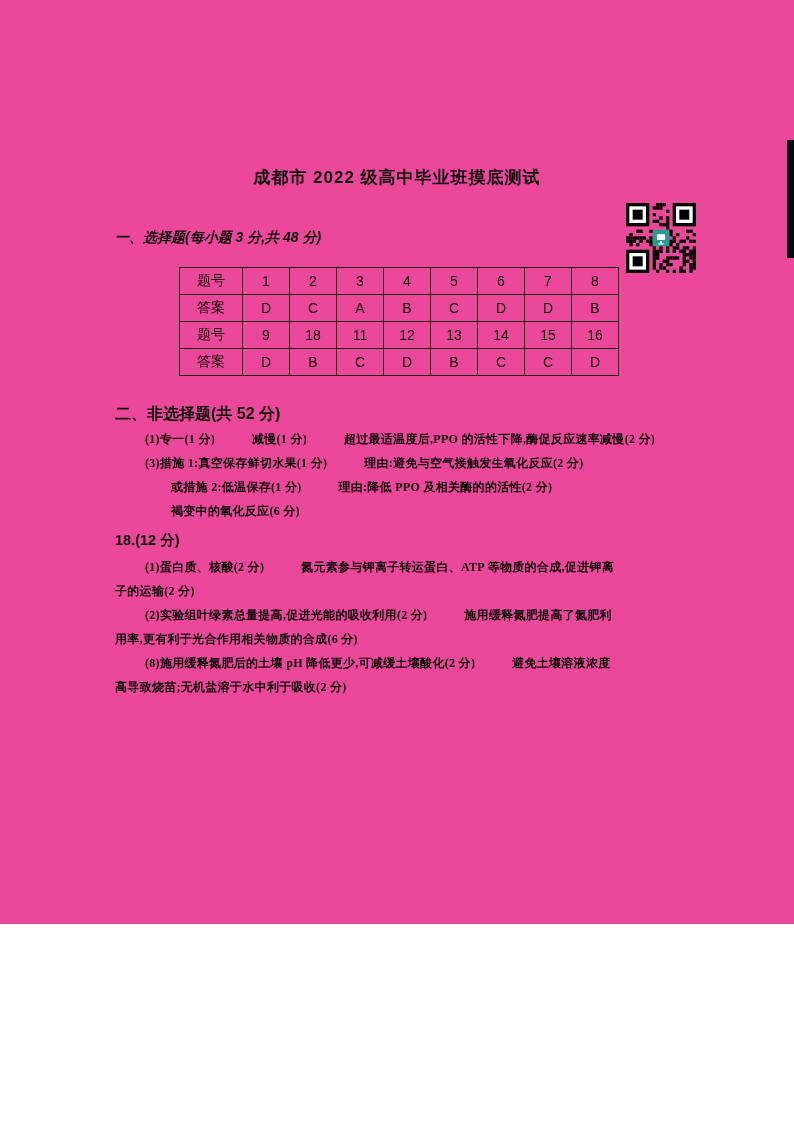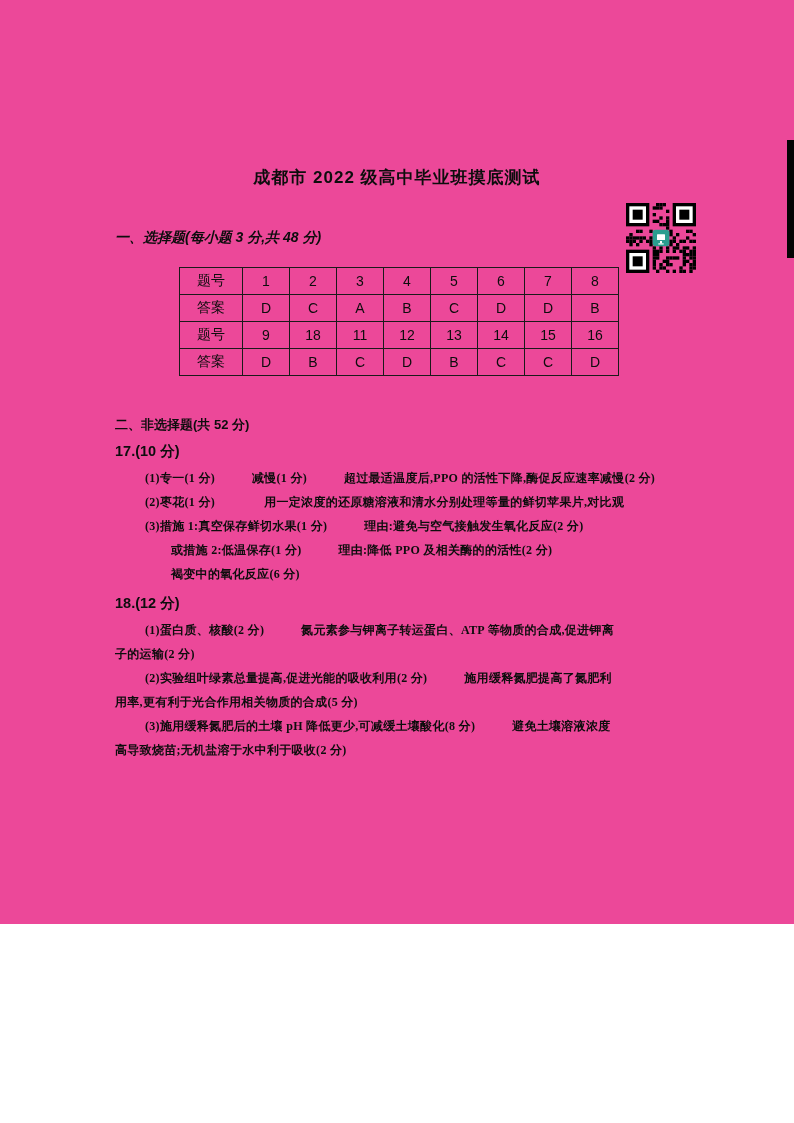--- a/index.html
+++ b/index.html
@@ -35,21 +35,21 @@
   }
   table.answers td {
     border:1.6px solid #1a1a1a;
     width:47px; height:27px;
     text-align:center;
     font-size:14px;
     font-weight:400;
   }
   table.answers td.lbl { width:63px; }
 
-  .sec2-heading { font-size:13px; margin-top:40px; }
+  .sec2-heading { font-size:16px; margin-top:28px; }
 
   .body-lines { margin-top:2px; }
   .line {
     font-size:12px;
     line-height:24px;
     white-space:pre-wrap;
     letter-spacing:0.3px;
     font-family:Liberation Serif, serif;
   }
   .ind0 { margin-left:0; }
@@ -254,35 +254,33 @@
         <td>C</td>
         <td>C</td>
         <td>D</td>
       </tr>
     </tbody>
       </table>
 
     <div class="sec2-heading">二、非选择题(共 52 分)</div>
 
     <div class="body-lines">
-      <div class="q-title">17.(10 分)</div>
       <div class="line ind1">(1)专一(1 分)　　　减慢(1 分)　　　超过最适温度后,PPO 的活性下降,酶促反应速率减慢(2 分)</div>
-      <div class="line ind1">(2)枣花(1 分)　　　　用一定浓度的还原糖溶液和清水分别处理等量的鲜切苹果片,对比观</div>
       <div class="line ind1">(3)措施 1:真空保存鲜切水果(1 分)　　　理由:避免与空气接触发生氧化反应(2 分)</div>
       <div class="line ind2">或措施 2:低温保存(1 分)　　　理由:降低 PPO 及相关酶的的活性(2 分)</div>
       <div class="line ind2">褐变中的氧化反应(6 分)</div>
     </div>
 
     <div class="body-lines">
       <div class="q-title">18.(12 分)</div>
       <div class="line ind1">(1)蛋白质、核酸(2 分)　　　氮元素参与钾离子转运蛋白、ATP 等物质的合成,促进钾离</div>
       <div class="line ind0">子的运输(2 分)</div>
       <div class="line ind1">(2)实验组叶绿素总量提高,促进光能的吸收利用(2 分)　　　施用缓释氮肥提高了氮肥利</div>
-      <div class="line ind0">用率,更有利于光合作用相关物质的合成(5 分)</div>
-      <div class="line ind1">(3)施用缓释氮肥后的土壤 pH 降低更少,可减缓土壤酸化(8 分)　　　避免土壤溶液浓度</div>
+      <div class="line ind0">用率,更有利于光合作用相关物质的合成(6 分)</div>
+      <div class="line ind1">(8)施用缓释氮肥后的土壤 pH 降低更少,可减缓土壤酸化(2 分)　　　避免土壤溶液浓度</div>
       <div class="line ind0">高导致烧苗;无机盐溶于水中利于吸收(2 分)</div>
     </div>
 
   </div>
 
   <div class="footer">
     <span>生物学参考答案</span>
     <span>第 1 页(共 2 页)</span>
   </div>
 

